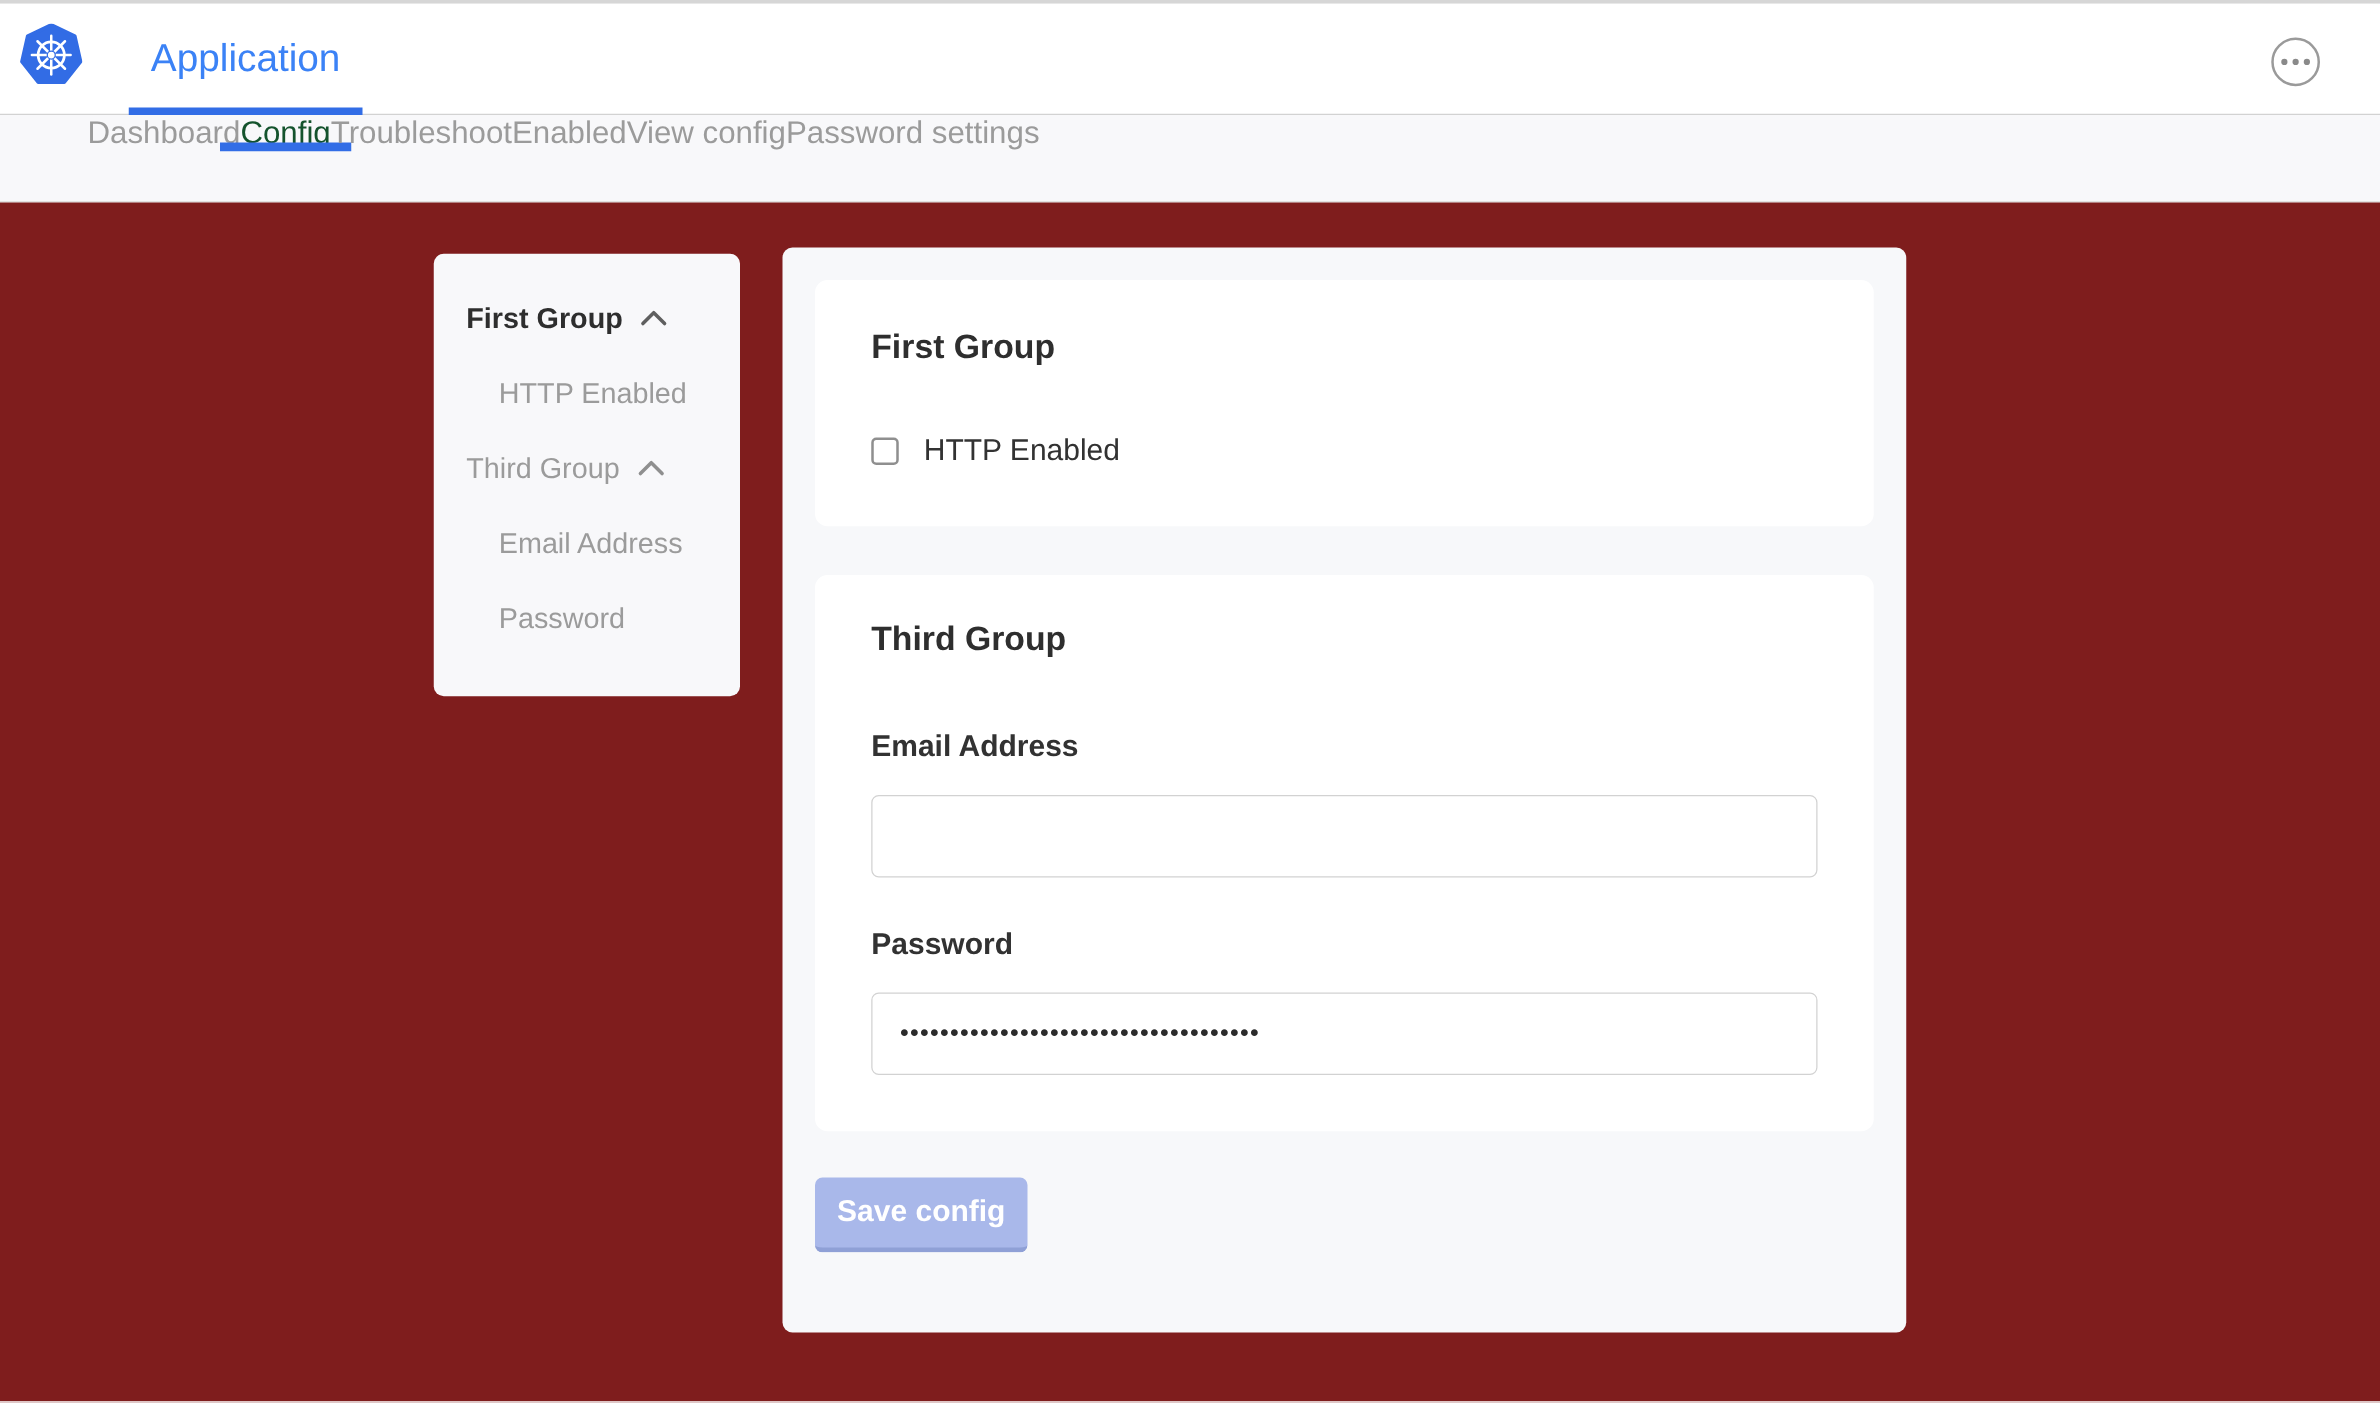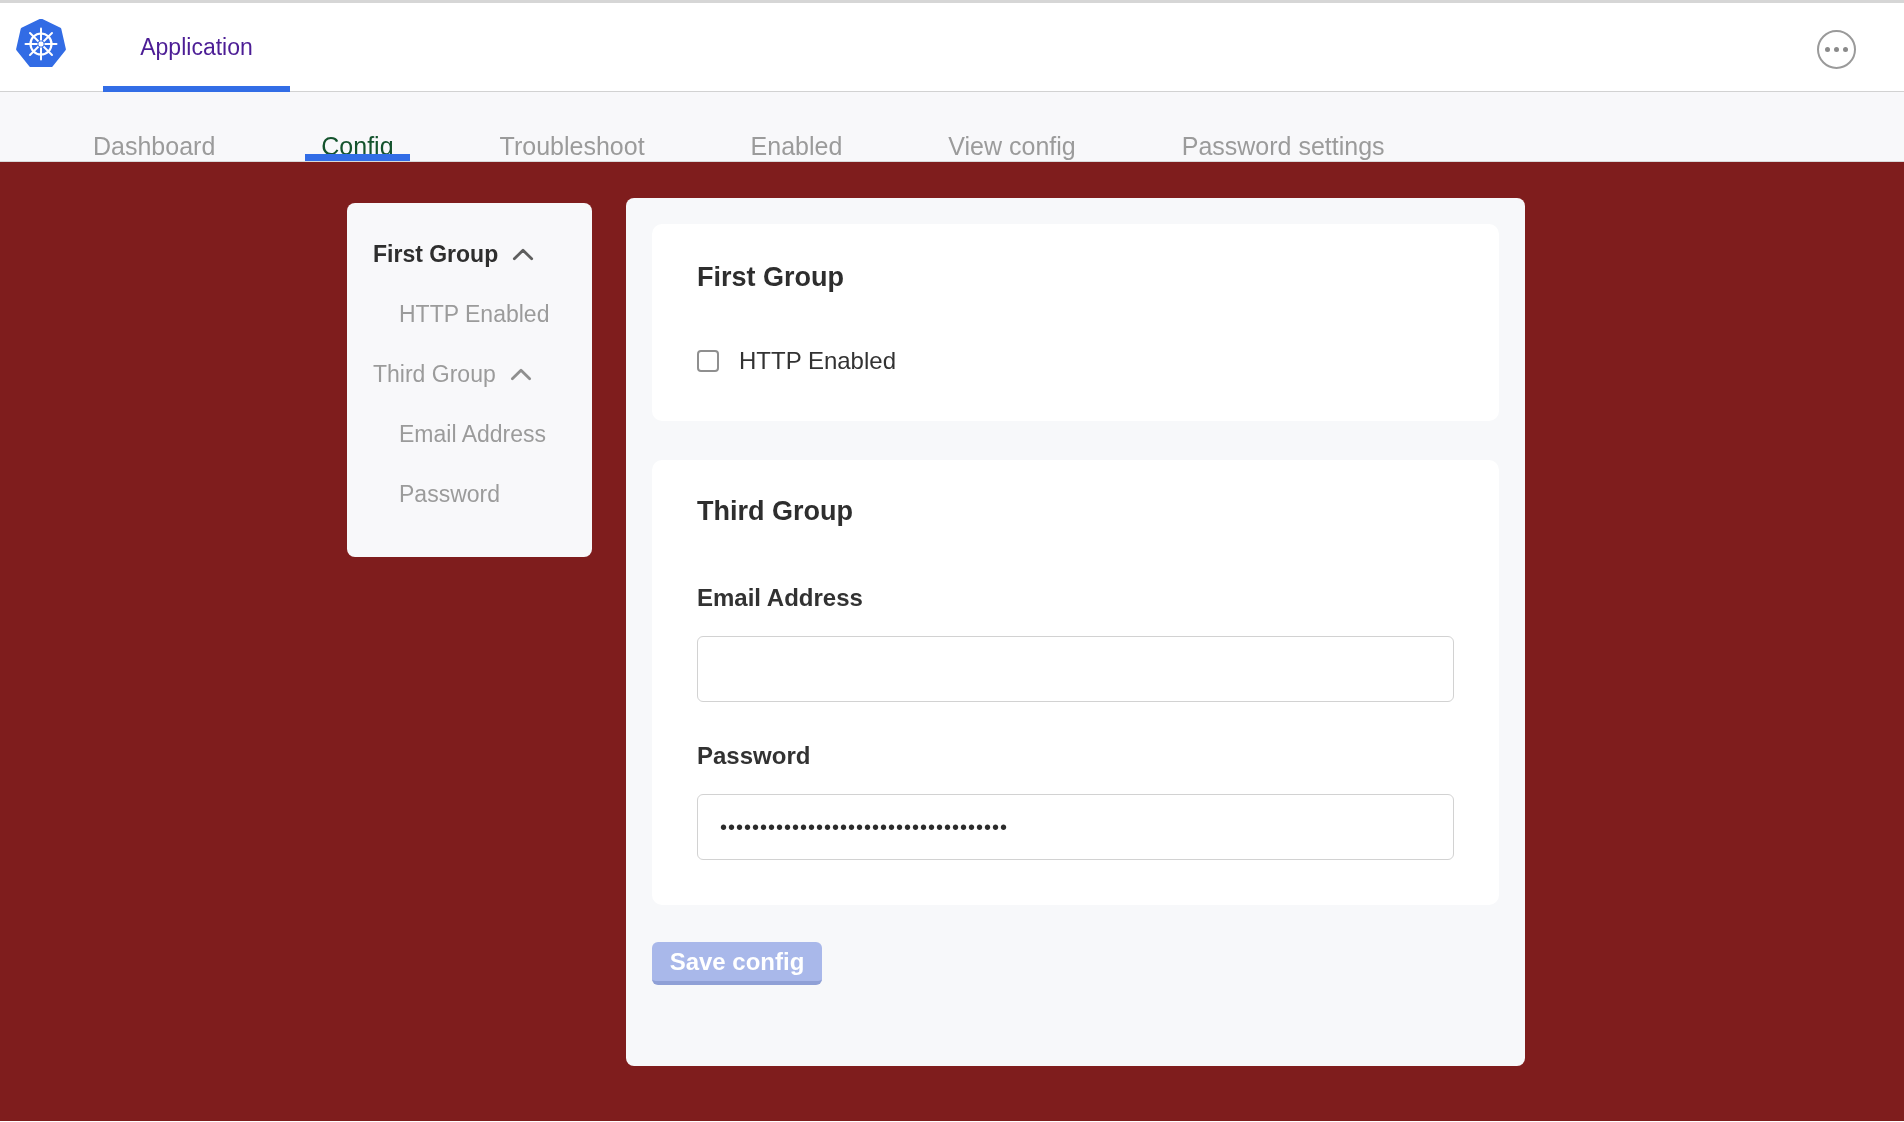--- a/index.html
+++ b/index.html
@@ -6,30 +6,30 @@
   html,body { width:1904px; height:1122px; background:#ffffff;
     font-family:"Liberation Sans", sans-serif; color:#323232; overflow:hidden; }
 
   .top-strip { height:3px; width:100%; background:#d6d6d6; }
 
   
   header { position:relative; height:89px; background:#ffffff; border-bottom:1px solid #d2d2d2; }
   .logo { position:absolute; left:16px; top:16px; width:50px; height:50px; }
   .app-tab { position:absolute; left:103px; top:0; width:187px; height:100%;
     display:flex; align-items:center; justify-content:center;
-    font-size:23px; color:#4c1d95; cursor:pointer; }
+    font-size:31px; color:#3b82f6; cursor:pointer; }
   .app-tab::after { content:""; position:absolute; left:0; right:0; bottom:-1px; height:6px; background:#326de6; }
   .menu-btn { position:absolute; right:48px; top:27px; width:39px; height:39px;
     border-radius:50%; border:2px solid #9a9a9a; background:#fff;
     display:flex; align-items:center; justify-content:center; gap:4px; cursor:pointer; }
   .menu-btn .dot { width:5px; height:5px; border-radius:50%; background:#8a8a8a; }
 
   
   nav { height:70px; background:#f8f8fa; border-bottom:1px solid #d9d9d9;
-    display:flex; align-items:flex-end; padding-left:93px; column-gap:106px; }
+    display:flex; align-items:flex-start; padding-left:70px; }
   .tab { position:relative; display:flex; align-items:center; font-size:25px;
     color:#9b9b9b; cursor:pointer; white-space:nowrap; }
   .tab.active { color:#14532d; }
   .tab.active::after { content:""; position:absolute; left:-16px; right:-16px; bottom:0; height:7px; background:#326de6; }
 
   
   main { position:relative; height:959px; background:#7f1d1d; }
 
   aside.config-nav { position:absolute; left:347px; top:41px; width:245px; height:354px;
     background:#f8f8fa; border-radius:8px; padding:37px 0 0 26px; }
@@ -54,21 +54,21 @@
 
   .field-label { font-size:24px; font-weight:600; color:#323232; }
   .field.email { margin-top:57px; }
   .field.password { margin-top:40px; }
   .text-input { display:block; margin-top:24px; width:757px; height:66px;
     border:1px solid #d2d2d2; border-radius:6px; background:#fff;
     padding:0 22px; font-size:24px; color:#323232; outline:none;
     font-family:"Liberation Sans", sans-serif; }
   .text-input.pw { font-size:20px; letter-spacing:1px; color:#2b2b2b; }
 
-  .save-btn { margin-top:37px; width:170px; height:43px; border:none;
+  .save-btn { margin-top:37px; width:170px; height:60px; border:none;
     border-bottom:4px solid #8fa0d6; border-radius:6px; background:#a9b8ea;
     color:#ffffff; font-size:24px; font-weight:bold; cursor:pointer;
     font-family:"Liberation Sans", sans-serif; }
 </style>
 </head>
 <body>
 
 <div class="top-strip"></div>
 
 <header>

